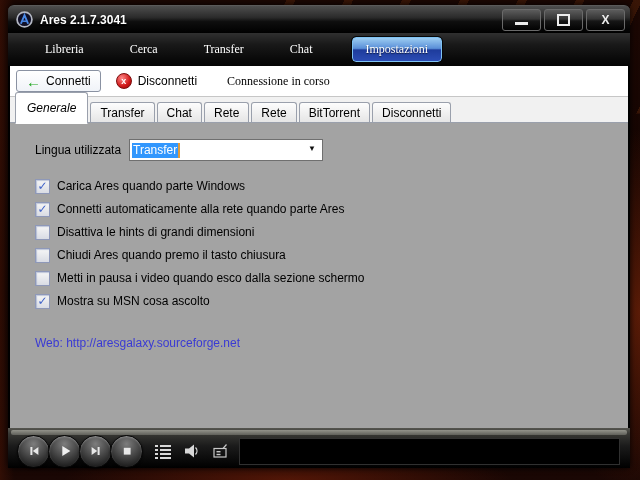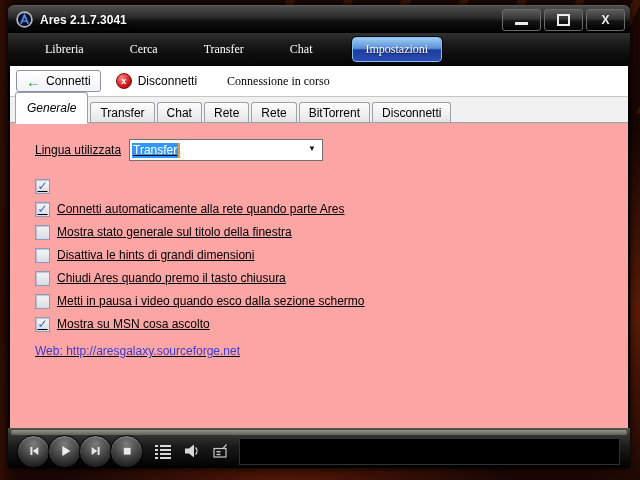--- a/index.html
+++ b/index.html
@@ -52,38 +52,38 @@
     display:flex;align-items:center;justify-content:center;line-height:1;}
   .status{margin-left:30px;font-family:Liberation Serif, serif;}
 
   .tabstrip{height:26px;flex:none;background:#f1f1f1;border-top:1px solid #c6c6c6;
     display:flex;align-items:flex-end;padding-left:5px;position:relative;}
   .tabstrip::after{content:"";position:absolute;left:0;right:0;bottom:0;height:1px;background:#9aa0ac;}
   .tab{padding:3px 9px 3px;border:1px solid #9aa0ac;border-bottom:none;border-radius:3px 3px 0 0;
     background:linear-gradient(#fdfdfd,#e4e4e4);margin-right:2px;color:#000;position:relative;z-index:0;}
   .tab.active{background:#fff;padding:8px 11px;margin-bottom:-1px;z-index:2;border-bottom:1px solid #fff;font-style:italic;}
 
-  .panel{flex:1;background:#fca5a5;padding:16px 12px 0 25px;color:#000;text-decoration:underline;}
+  .panel{flex:1;background:#a3a3a3;padding:16px 12px 0 25px;color:#000;}
 
   .lang-row{display:flex;align-items:center;margin-bottom:18px;}
   .lang-label{width:92px;}
   .combo{width:190px;height:20px;background:#fff;border:1px solid #6f6f6f;display:flex;align-items:center;
     padding-left:2px;position:relative;margin-left:2px;}
   .combo-value{background:#3297fd;color:#fff;padding:0 1px;border-right:2px solid #e09a3a;line-height:15px;}
   .combo-arrow{position:absolute;right:6px;top:5px;color:#111;font-size:8px;line-height:1;}
 
   .check-row{display:flex;align-items:center;margin-bottom:9px;height:14px;}
   .checkbox{width:13px;height:13px;flex:none;border:1px solid #8e98b8;margin-right:7px;
     background:linear-gradient(#f6f6f6,#d9dce4);
     box-shadow:inset 1px 1px 1px rgba(110,130,175,.40);
     display:flex;align-items:center;justify-content:center;}
   .checkbox .mark{display:none;color:#3f62c8;font-size:12px;font-weight:bold;line-height:1;margin-top:-1px;}
   .checkbox.checked .mark{display:block;}
 
-  .weblink{margin-top:13px;color:#3a3ad4;}
+  .weblink{margin-top:28px;color:#3a3ad4;}
   .weblink a{color:#3a3ad4;text-decoration:none;}
 
   
   .player{height:40px;flex:none;position:relative;display:flex;align-items:center;
     padding:6px 10px 0 9px;box-sizing:border-box;
     background:linear-gradient(#55554f,#383834 14%,#1b1b1b 45%,#070707 85%,#000);}
   .player::before{content:"";position:absolute;top:2px;left:3px;right:3px;height:5px;border-radius:2px;
     background:linear-gradient(#93938a,#60605a);}
   .pbtn{width:31px;height:31px;border-radius:50%;flex:none;margin-right:-2px;
     background:radial-gradient(circle at 50% 26%,#7d7d7d,#3c3c3c 55%,#151515 88%);
@@ -163,30 +163,27 @@
         <div class="combo">
           <span class="combo-value">Transfer</span>
           <span class="combo-arrow">▼</span>
         </div>
       </div>
 
       <div class="check-row">
         <span class="checkbox checked">
             <span class="mark">✓</span>
           </span>
+        <span>Carica Ares quando parte Windows</span>
       </div>
       <div class="check-row">
         <span class="checkbox checked">
             <span class="mark">✓</span>
           </span>
         <span>Connetti automaticamente alla rete quando parte Ares</span>
-      </div>
-      <div class="check-row">
-        <span class="checkbox"></span>
-        <span>Mostra stato generale sul titolo della finestra</span>
       </div>
       <div class="check-row">
         <span class="checkbox"></span>
         <span>Disattiva le hints di grandi dimensioni</span>
       </div>
       <div class="check-row">
         <span class="checkbox"></span>
         <span>Chiudi Ares quando premo il tasto chiusura</span>
       </div>
       <div class="check-row">

